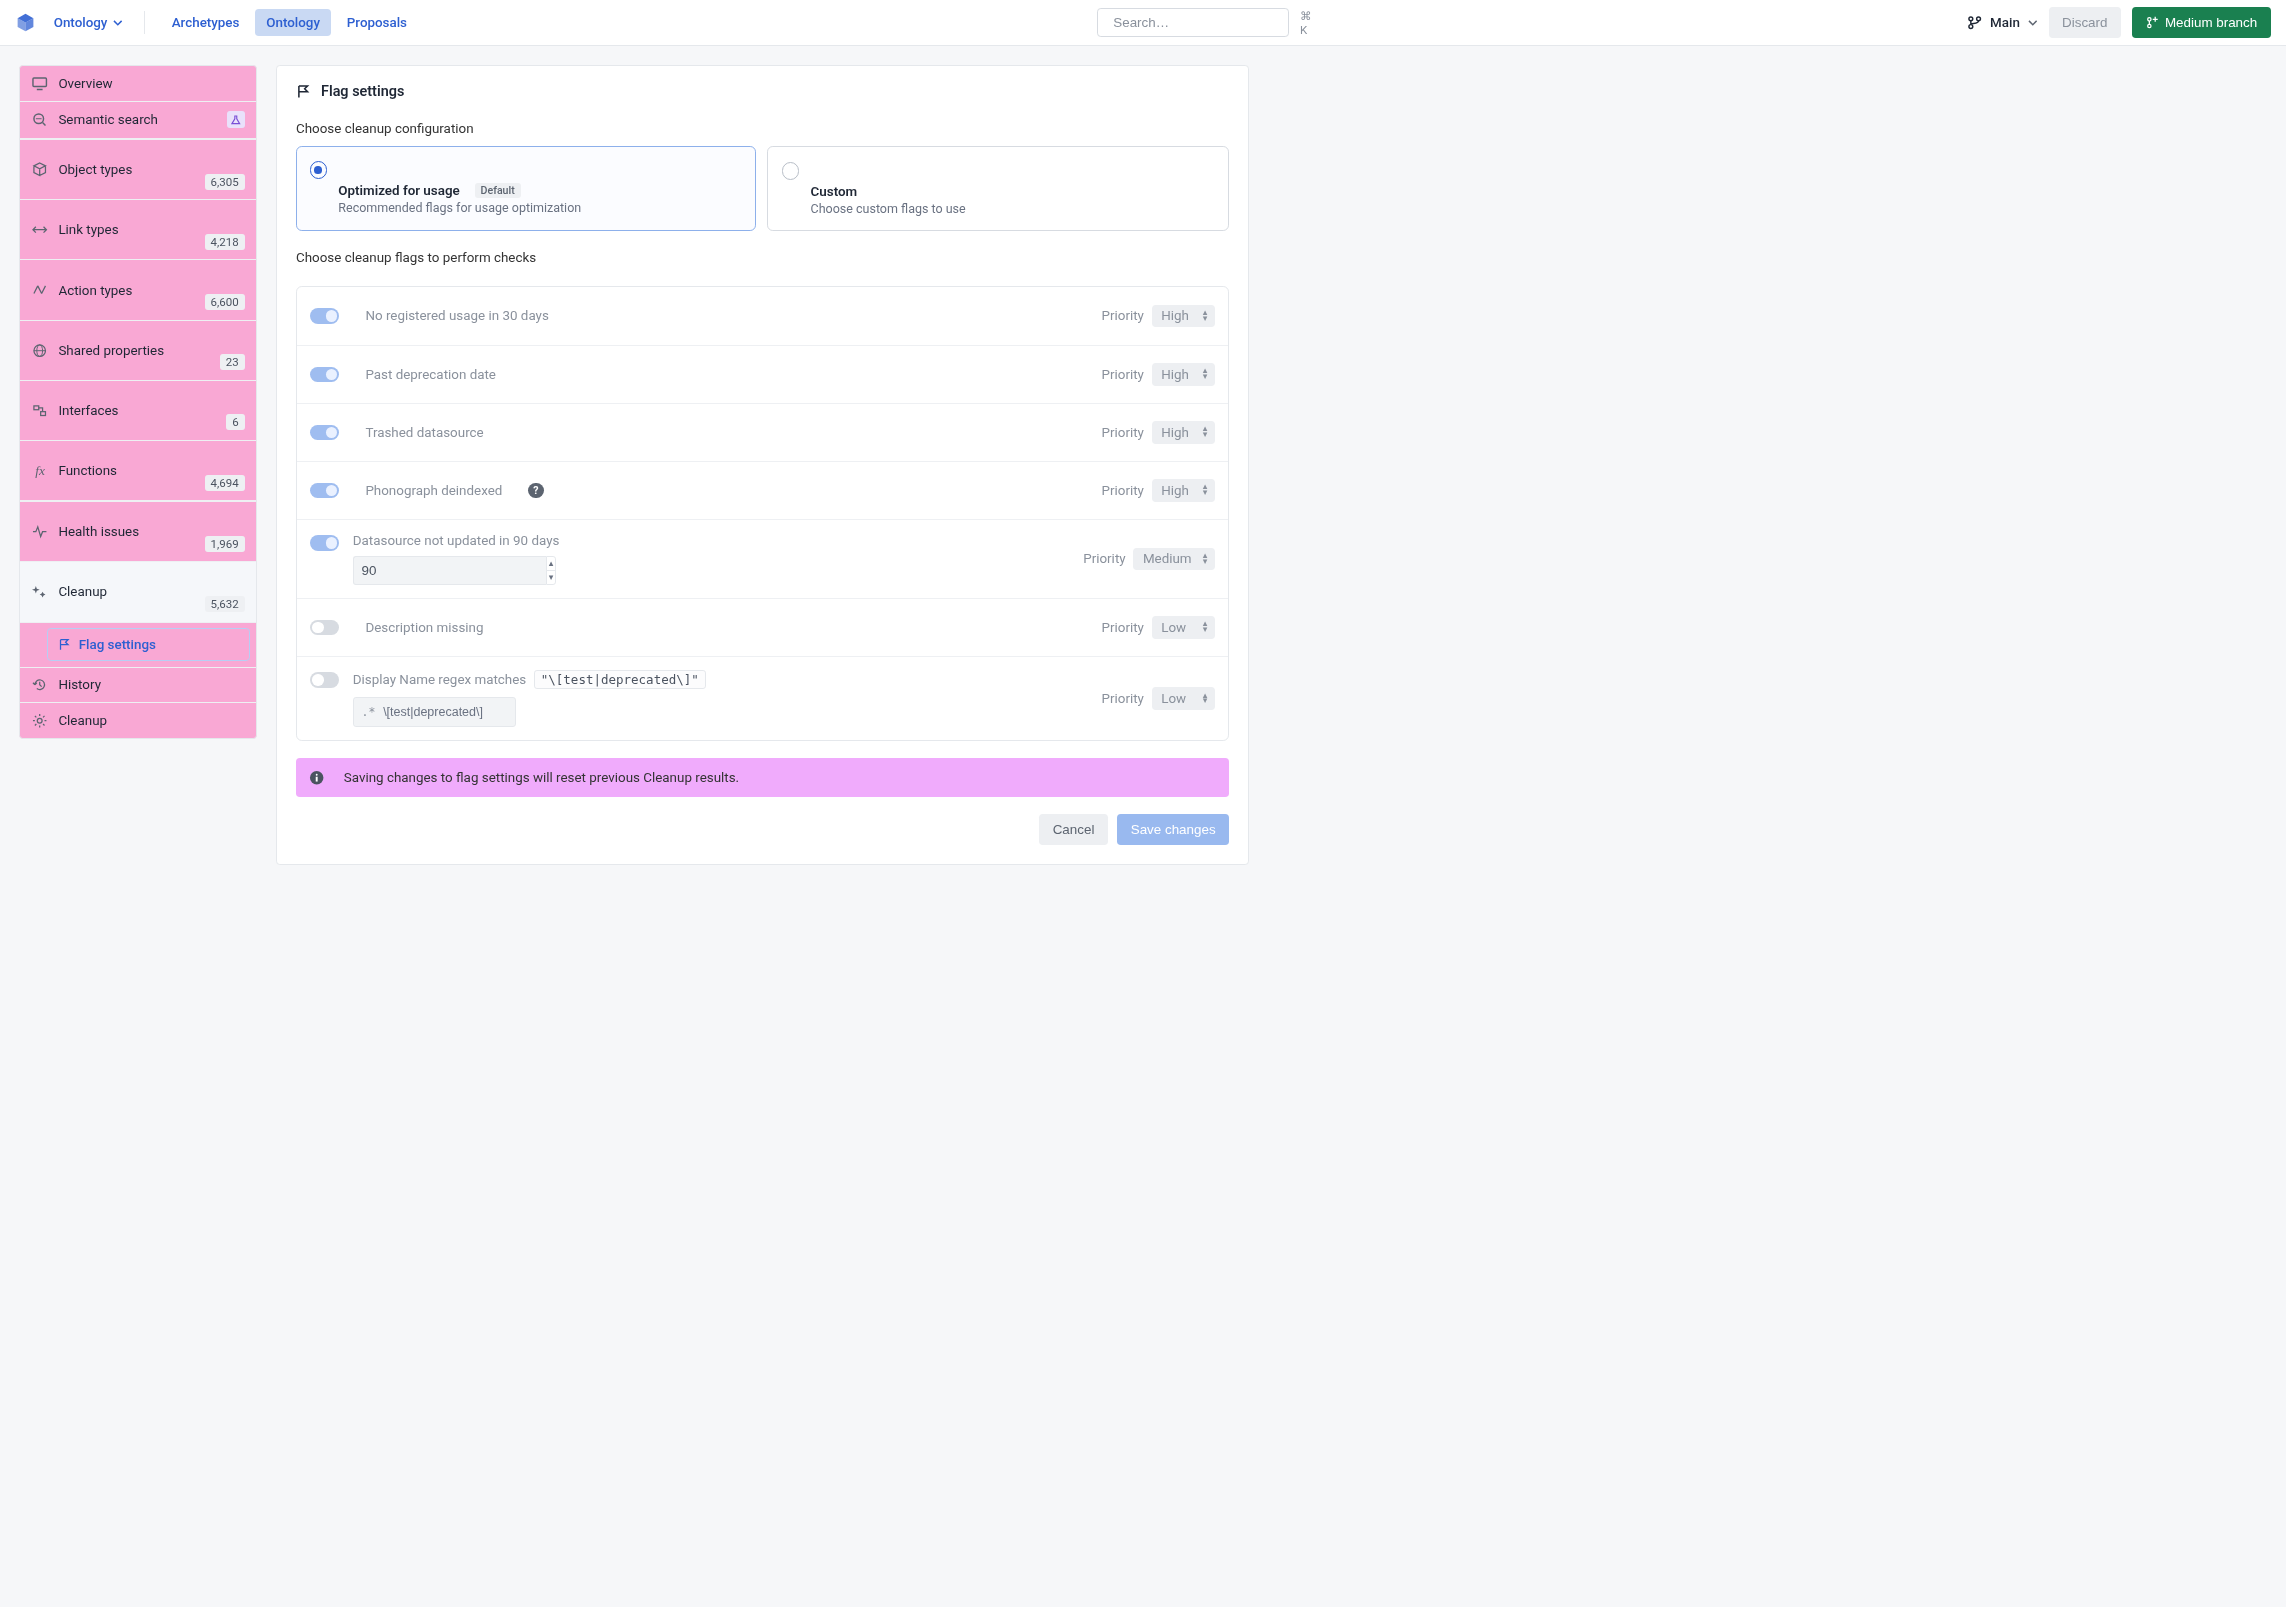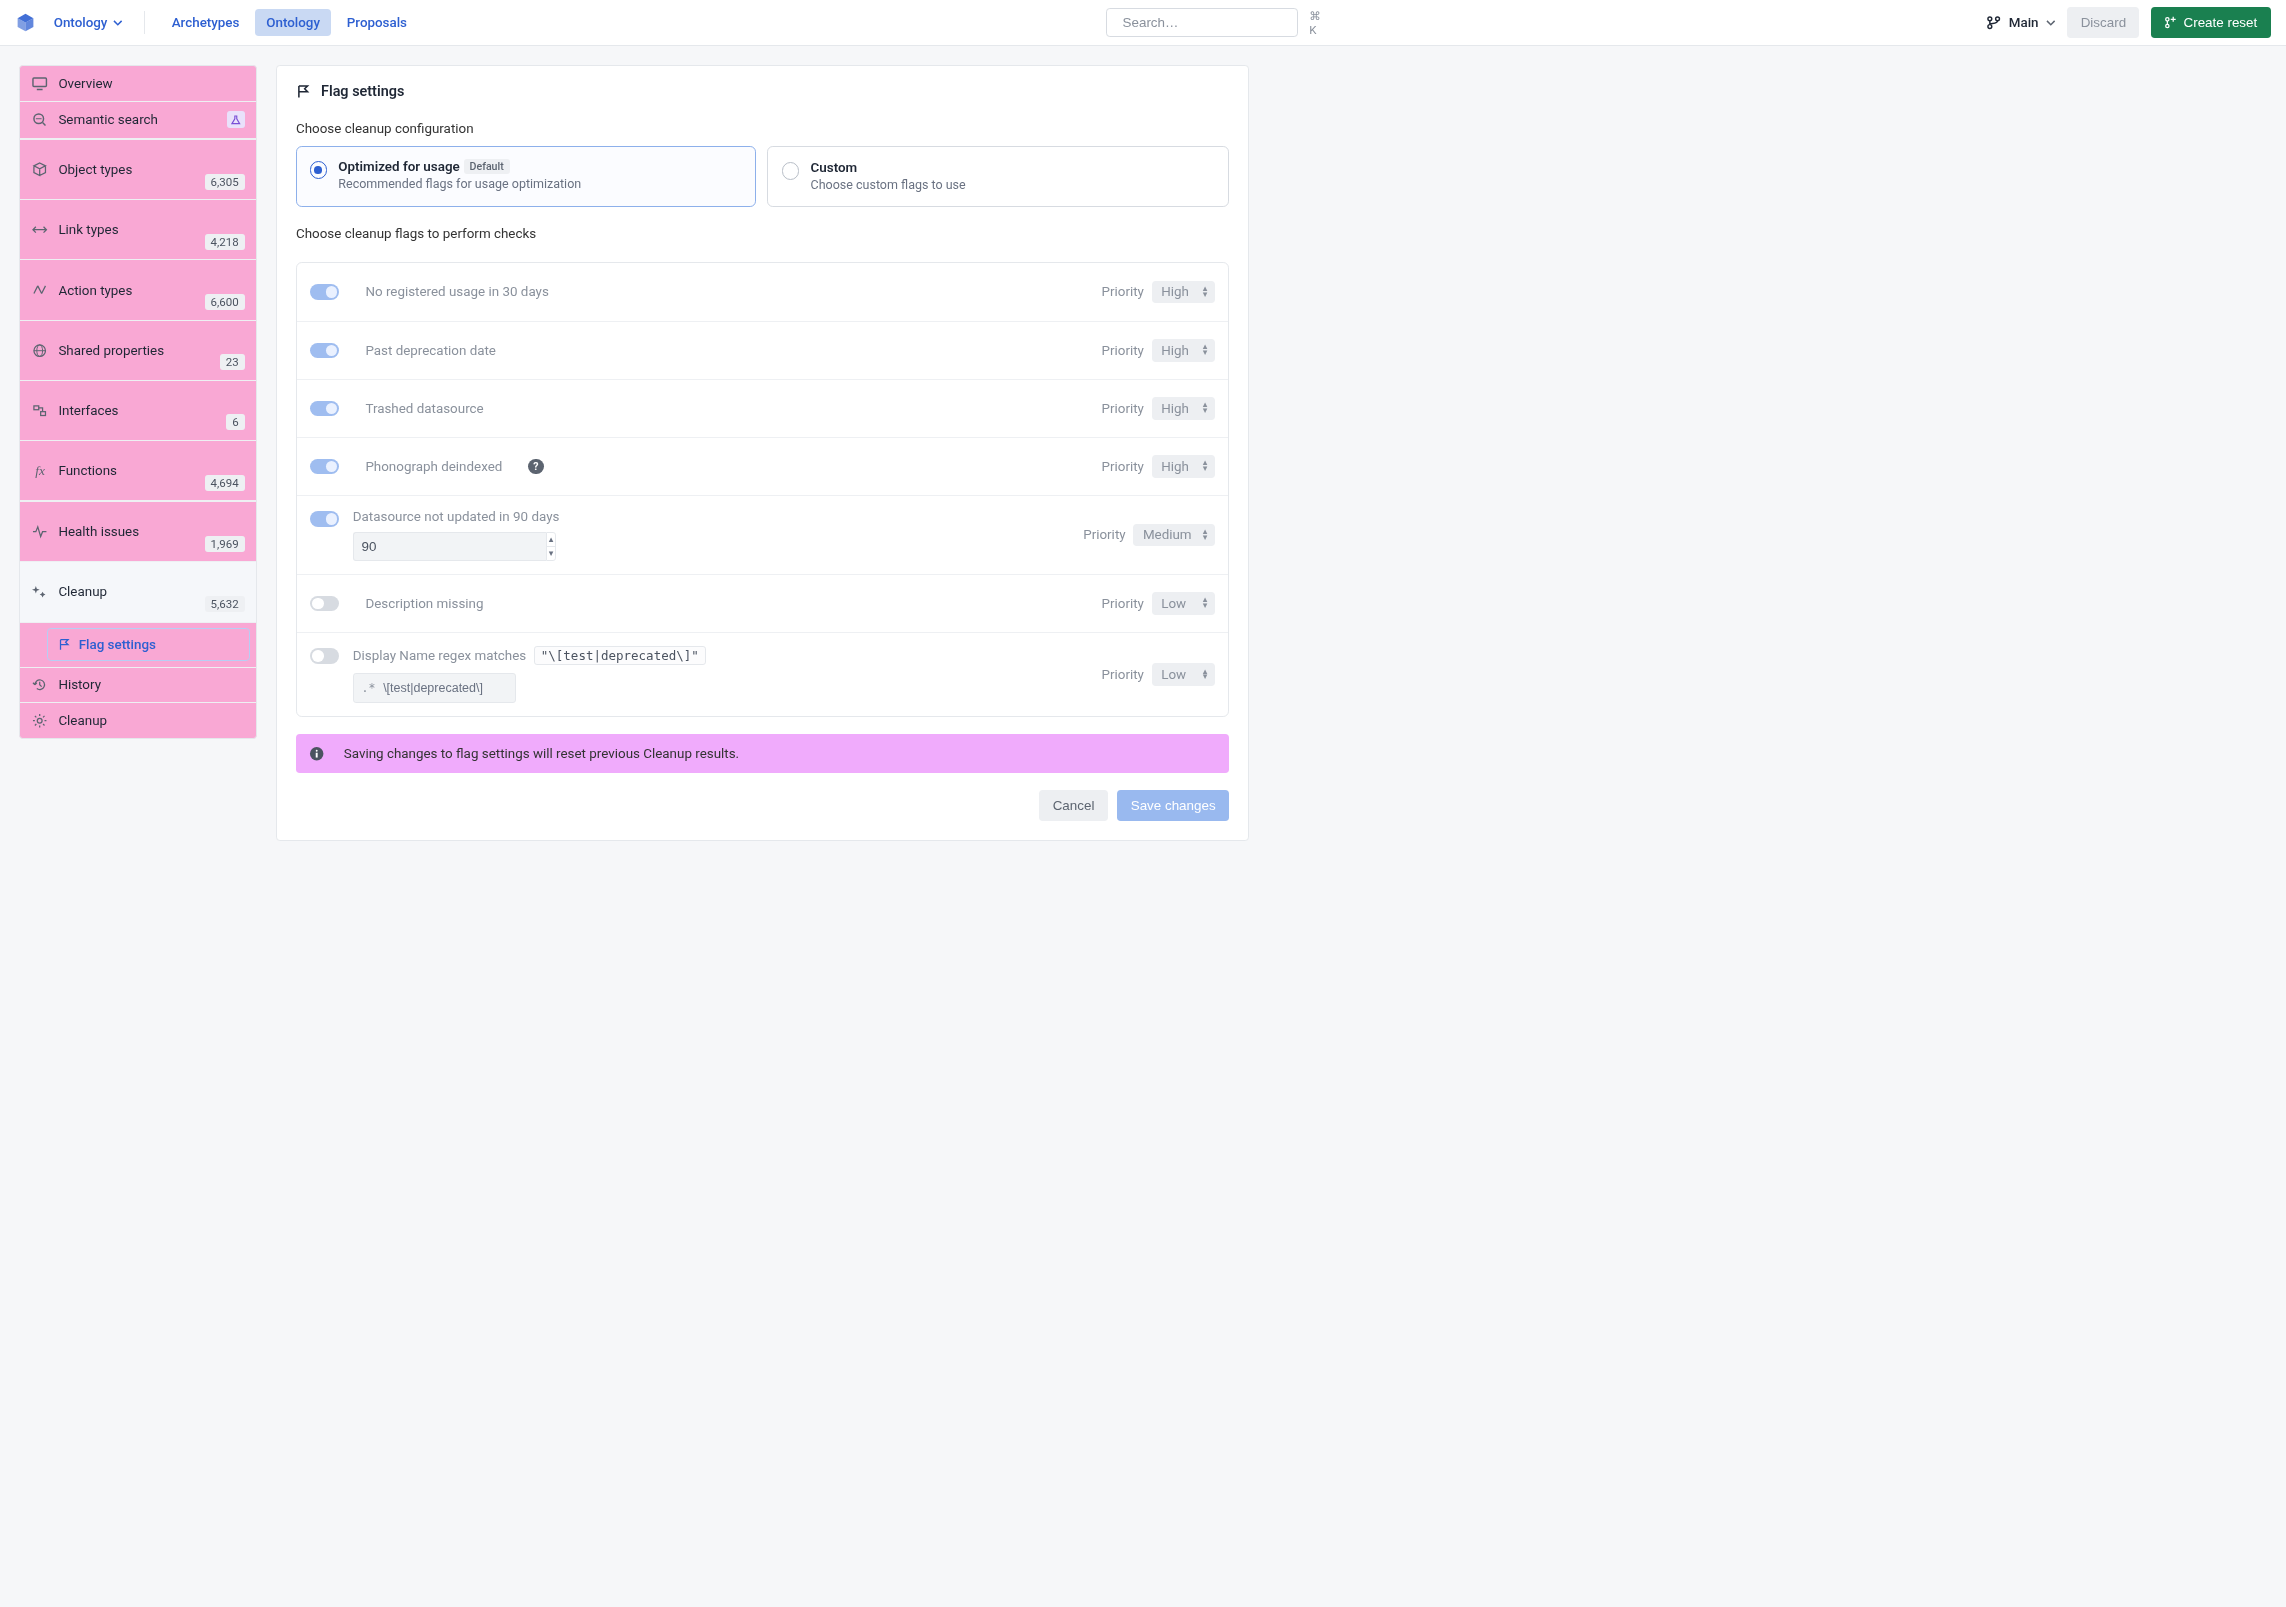--- a/index.html
+++ b/index.html
@@ -108,21 +108,21 @@
     flex:1; border:1px solid #d7dbe1; border-radius:5.8px; padding:13.4px;
     display:flex; align-items:flex-start; gap:11.5px; cursor:pointer;
   }
   .config-card.selected { border:1.9px solid #8db0eb; background:#fbfcff; padding:12.5px; }
   .radio {
     width:17.3px; height:17.3px; border-radius:50%; border:1.9px solid #b8bec7; margin-top:1.9px;
     flex-shrink:0; display:flex; align-items:center; justify-content:center;
   }
   .radio.checked { border-color:#2d5fd1; }
   .radio.checked::after { content:""; width:7.7px; height:7.7px; border-radius:50%; background:#2d5fd1; }
-  .card-title { font-weight:600; display:flex; align-items:flex-start; gap:4px;}
+  .card-title { font-weight:600; display:flex; align-items:flex-start; gap:15px;margin-top:24px;}
   .chip {
     background:#eef0f3; color:#5c6470; font-size:10.6px; padding:1px 5.8px;
     border-radius:2.9px; font-weight:500;
   }
   .card-sub { color:#6a7282; font-size:12.5px; margin-top:1.9px;}
 
   .flags-box {
     margin:11.5px 19px 0 19px; border:1px solid #e5e8ec; border-radius:5.8px; overflow:hidden;
     display: flex;
     flex-direction: column;
@@ -252,21 +252,21 @@
       </svg>
   </div>
 
   <button class="btn btn-muted">Discard</button>
   <button class="btn btn-primary">
     <svg width="13.4" height="13.4" viewBox="0 0 16 16">
         <circle cx="4" cy="4" r="2" fill="none" stroke="#fff" stroke-width="1.5"></circle>
         <circle cx="4" cy="12" r="2" fill="none" stroke="#fff" stroke-width="1.5"></circle>
         <path d="M4 6 V10 M8 4 H14 M11 1 V7" stroke="#fff" stroke-width="1.5" fill="none"></path>
       </svg>
-    <span>Create reset</span>
+    <span>Medium branch</span>
   </button>
 </div>
 
 <div class="layout">
 
   <div class="sidebar">
     <div class="side-item">
       <span class="icon">
           <svg width="15.4" height="15.4" viewBox="0 0 16 16">
             <rect x="1" y="2" width="14" height="9" rx="1" fill="none" stroke="#5c6470" stroke-width="1.5"></rect>

